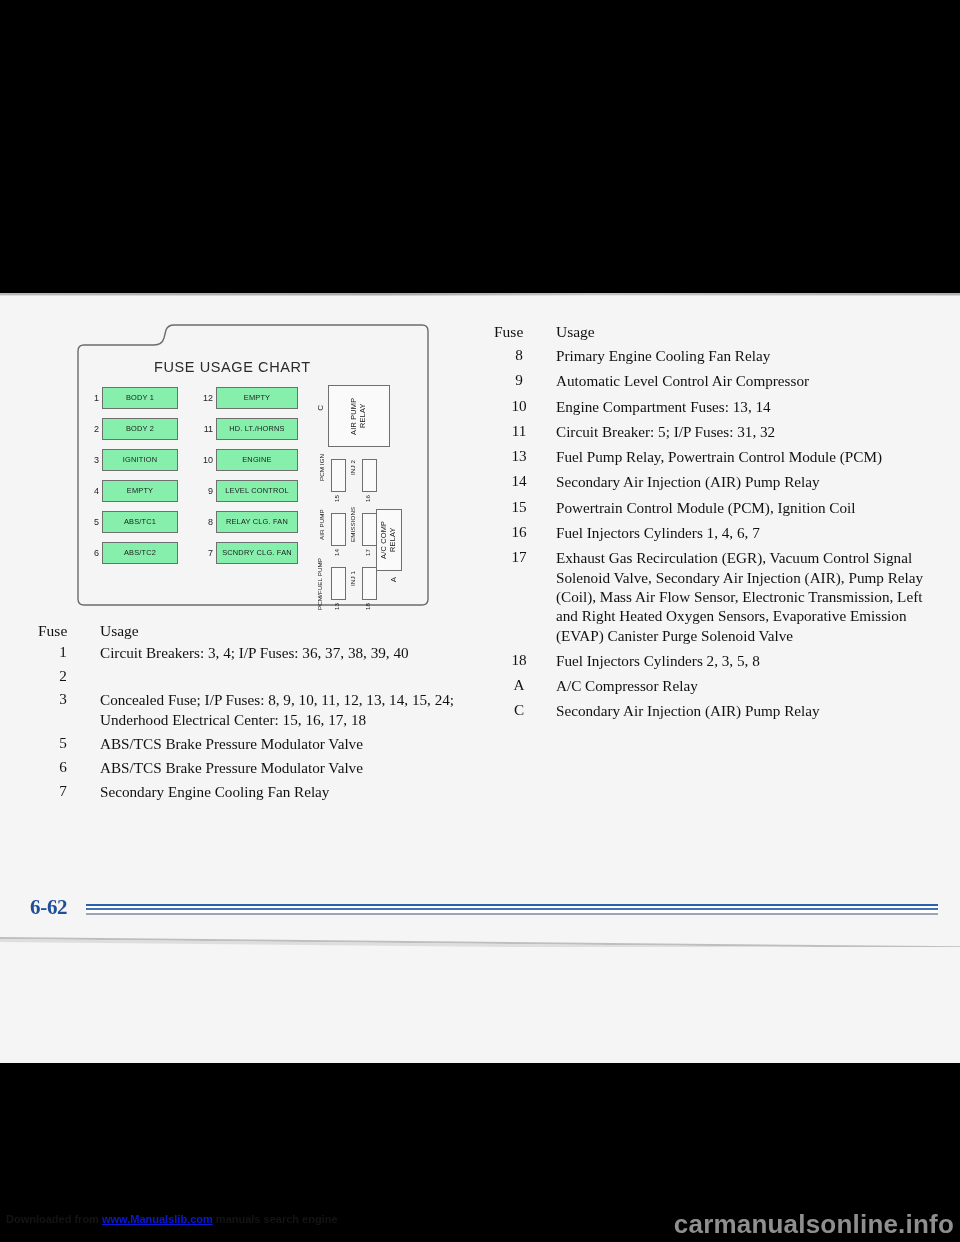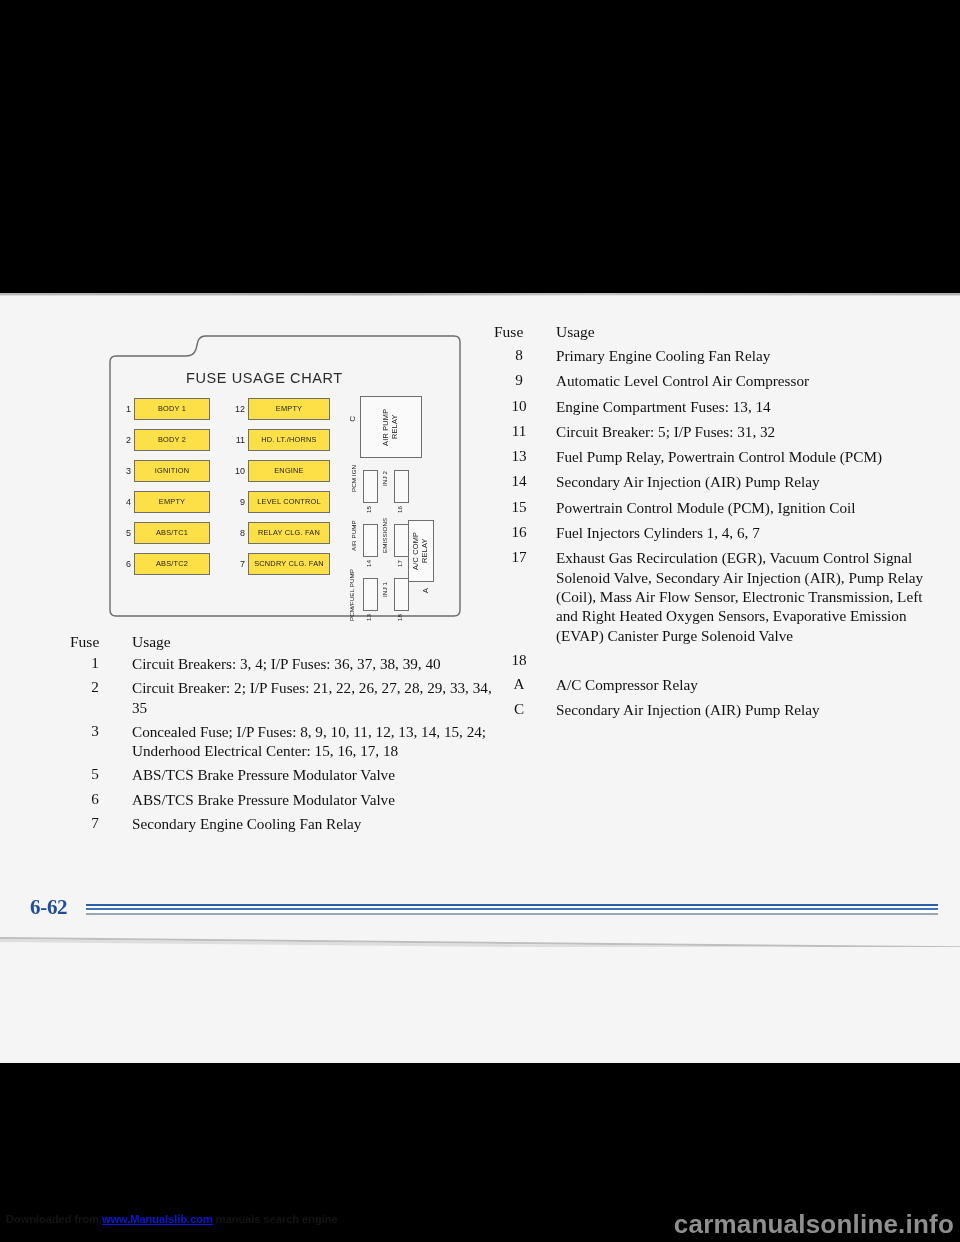--- a/index.html
+++ b/index.html
@@ -35,21 +35,21 @@
     opacity:.9;
   }
   .sheet-bottom-curl i.b2 {
     top:6px; background:#dcdcdc; height:3px;
   }
 
   
   .content {
     position:absolute; left:0; top:0; width:960px; height:640px;
   }
-  .col-left  { position:absolute; left:38px; top:39px; width:440px;margin-left:32px; }
+  .col-left  { position:absolute; left:38px; top:28px; width:440px; }
   .col-right { position:absolute; left:494px; top:28px; width:440px; }
 
   
   .diagram-wrap { position:relative; width:370px; height:285px; margin-left:28px; }
   .diagram-outline {
     position:absolute; left:0; top:0; width:370px; height:285px;
   }
   .diagram-outline svg { display:block; }
   .chart-title {
     position:absolute; left:88px; top:36px;
@@ -62,21 +62,21 @@
   .fuse-col.c1 { left:20px;  top:64px; }
   .fuse-col.c2 { left:134px; top:64px; }
 
   .fuse-row { display:flex; align-items:center; height:22px; margin-bottom:9px; }
   .fuse-row .num {
     font-family:"Liberation Sans", sans-serif;
     font-size:9px; color:#1e1e1e; width:13px; text-align:right;
     margin-right:3px;
   }
   .fuse-slot {
-    border:1px solid #6f6f6f; background:#fde047;
+    border:1px solid #6f6f6f; background:#86efac;
     height:22px; width:76px;
     display:flex; align-items:center; justify-content:center;
     font-family:"Liberation Sans", sans-serif;
     font-size:7.4px; letter-spacing:.2px; color:#1b1b1b;
     text-align:center; line-height:1.12;
   }
   .fuse-col.c2 .fuse-slot { width:82px; }
 
   
   .relay-air {
@@ -280,21 +280,20 @@
         <div class="tbl-head">
           <span class="h-fuse">Fuse</span>
           <span>Usage</span>
         </div>
         <div class="tbl-row">
           <span class="c-fuse">1</span>
           <span class="c-use">Circuit Breakers: 3, 4; I/P Fuses: 36, 37, 38, 39, 40</span>
         </div>
         <div class="tbl-row">
           <span class="c-fuse">2</span>
-          <span class="c-use">Circuit Breaker: 2; I/P Fuses: 21, 22, 26, 27, 28, 29, 33, 34, 35</span>
         </div>
         <div class="tbl-row">
           <span class="c-fuse">3</span>
           <span class="c-use">Concealed Fuse; I/P Fuses: 8, 9, 10, 11, 12, 13, 14, 15, 24; Underhood Electrical Center: 15, 16, 17, 18</span>
         </div>
         <div class="tbl-row">
           <span class="c-fuse">5</span>
           <span class="c-use">ABS/TCS Brake Pressure Modulator Valve</span>
         </div>
         <div class="tbl-row">
@@ -345,20 +344,21 @@
         <div class="tbl-row">
           <span class="c-fuse">16</span>
           <span class="c-use">Fuel Injectors Cylinders 1, 4, 6, 7</span>
         </div>
         <div class="tbl-row">
           <span class="c-fuse">17</span>
           <span class="c-use">Exhaust Gas Recirculation (EGR), Vacuum Control Signal Solenoid Valve, Secondary Air Injection (AIR), Pump Relay (Coil), Mass Air Flow Sensor, Electronic Transmission, Left and Right Heated Oxygen Sensors, Evaporative Emission (EVAP) Canister Purge Solenoid Valve</span>
         </div>
         <div class="tbl-row">
           <span class="c-fuse">18</span>
+          <span class="c-use">Fuel Injectors Cylinders 2, 3, 5, 8</span>
         </div>
         <div class="tbl-row">
           <span class="c-fuse">A</span>
           <span class="c-use">A/C Compressor Relay</span>
         </div>
         <div class="tbl-row">
           <span class="c-fuse">C</span>
           <span class="c-use">Secondary Air Injection (AIR) Pump Relay</span>
         </div>
       </div>

